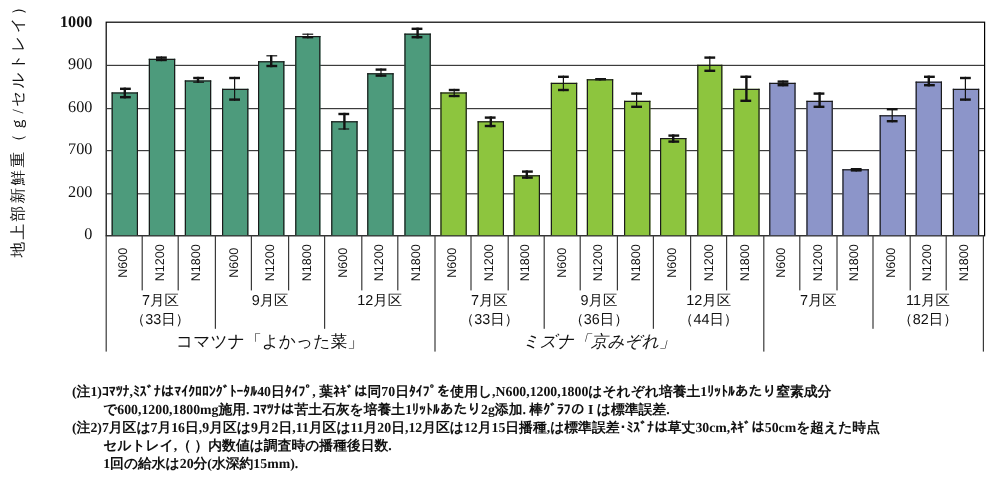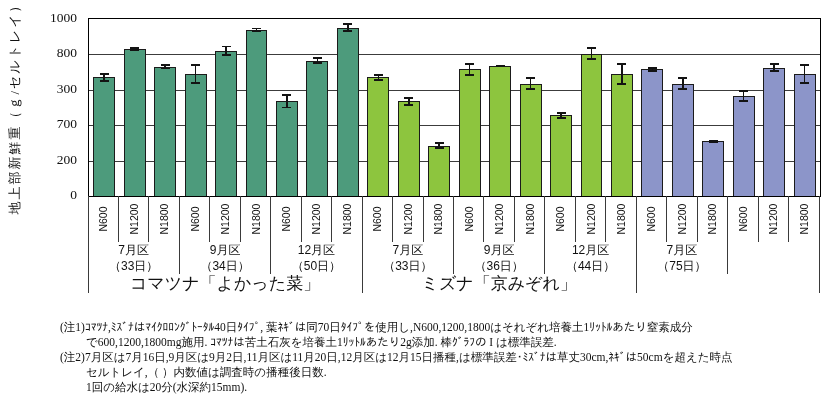--- a/index.html
+++ b/index.html
@@ -31,44 +31,44 @@
   .xaxis { position:absolute; left:88px; top:196px; width:731px; height:98px; }
   .sep   { position:absolute; top:0; width:1px; margin-left:-0.5px; background:#3a3a3a; }
   .ncell { position:absolute; top:0; height:46px; }
   .nlab  { position:absolute; left:50%; top:50%;
            transform:translate(-50%,-50%) rotate(-90deg);
            font-family:"Liberation Sans", sans-serif; font-size:10.5px;
            white-space:nowrap; }
   .pcell { position:absolute; top:47px; height:31px; text-align:center;
            font-family:"Liberation Sans", sans-serif; font-size:12px; line-height:15.5px; }
   .ccell { position:absolute; top:80px; height:17px; text-align:center;
-           font-family:"Liberation Sans", sans-serif; font-size:17px; line-height:16px;
+           font-family:"Liberation Sans", sans-serif; font-size:14px; line-height:16px;
            white-space:nowrap; }
 
   
   .title { position:absolute; top:299px; left:0; width:100%; text-align:center;
            font-size:15px; letter-spacing:1.5px; }
   .notes { position:absolute; left:60px; top:320px; width:760px;
            font-size:11.5px; line-height:14.6px; }
-  .note  { margin:0 0 1px 0; }
+  .note  { margin:0 0 1px 0;font-weight:bold; }
   .note-line { white-space:nowrap; }
   .note-line.cont { padding-left:26px; }
 </style>
 </head>
 <body>
 
 <div class="page">
   <div class="ylabel">地上部新鮮重（ｇ/セルトレイ）</div>
   <div class="yticks" id="yticks">
       <div class="ytick" style="top: 100%;">0</div>
       <div class="ytick" style="top: 80%;">200</div>
       <div class="ytick" style="top: 60%;">700</div>
-      <div class="ytick" style="top: 40%;">300</div>
-      <div class="ytick" style="top: 20%;">800</div>
-      <div class="ytick" style="top: 0%;">1000</div>
+      <div class="ytick" style="top: 40%;">600</div>
+      <div class="ytick" style="top: 20%;">900</div>
+      <div class="ytick" style="top: 0%; font-weight: bold;">1000</div>
     </div>
   <div class="plot" id="plot">
       <div class="gridline" style="top: 80%;"></div>
       <div class="gridline" style="top: 60%;"></div>
       <div class="gridline" style="top: 40%;"></div>
       <div class="gridline" style="top: 20%;"></div>
       <div class="bars">
         <div class="slot">
           <div class="bar" style="height: 67%; background: rgb(77, 155, 124);"></div>
           <div class="err" style="bottom: 64.5%; height: 5%;">
@@ -360,44 +360,45 @@
       </div>
       <div class="ncell" style="left: 95.8333%; width: 4.16667%;">
         <span class="nlab">N1800</span>
       </div>
       <div class="pcell" style="left: 0%; width: 12.5%;">
         <div class="pl1">7月区</div>
         <div class="pl2">（33日）</div>
       </div>
       <div class="pcell" style="left: 12.5%; width: 12.5%;">
         <div class="pl1">9月区</div>
-        <div class="pl2">（34日）</div>
       </div>
       <div class="pcell" style="left: 25%; width: 12.5%;">
         <div class="pl1">12月区</div>
-        <div class="pl2">（50日）</div>
       </div>
       <div class="pcell" style="left: 37.5%; width: 12.5%;">
         <div class="pl1">7月区</div>
         <div class="pl2">（33日）</div>
       </div>
       <div class="pcell" style="left: 50%; width: 12.5%;">
         <div class="pl1">9月区</div>
         <div class="pl2">（36日）</div>
       </div>
       <div class="pcell" style="left: 62.5%; width: 12.5%;">
         <div class="pl1">12月区</div>
         <div class="pl2">（44日）</div>
       </div>
       <div class="pcell" style="left: 75%; width: 12.5%;">
         <div class="pl1">7月区</div>
-        <div class="pl2">（75日）</div>
+      </div>
+      <div class="pcell" style="left: 87.5%; width: 12.5%;">
+        <div class="pl1">11月区</div>
+        <div class="pl2">（82日）</div>
       </div>
       <div class="ccell" style="left: 0%; width: 37.5%;">コマツナ「よかった菜」</div>
-      <div class="ccell" style="left: 37.5%; width: 37.5%;">ミズナ「京みぞれ」</div>
+      <div class="ccell" style="left: 37.5%; width: 37.5%; font-style: italic;">ミズナ「京みぞれ」</div>
     </div>
   <div class="notes" id="notes">
       <div class="note">
         <div class="note-line">(注1)ｺﾏﾂﾅ,ﾐｽﾞﾅはﾏｲｸﾛﾛﾝｸﾞﾄｰﾀﾙ40日ﾀｲﾌﾟ, 葉ﾈｷﾞは同70日ﾀｲﾌﾟを使用し,N600,1200,1800はそれぞれ培養土1ﾘｯﾄﾙあたり窒素成分</div>
         <div class="note-line cont">で600,1200,1800mg施用. ｺﾏﾂﾅは苦土石灰を培養土1ﾘｯﾄﾙあたり2g添加. 棒ｸﾞﾗﾌの I は標準誤差.</div>
       </div>
       <div class="note">
         <div class="note-line">(注2)7月区は7月16日,9月区は9月2日,11月区は11月20日,12月区は12月15日播種,は標準誤差･ﾐｽﾞﾅは草丈30cm,ﾈｷﾞは50cmを超えた時点</div>
         <div class="note-line cont">セルトレイ,（ ）内数値は調査時の播種後日数.</div>
       </div>

